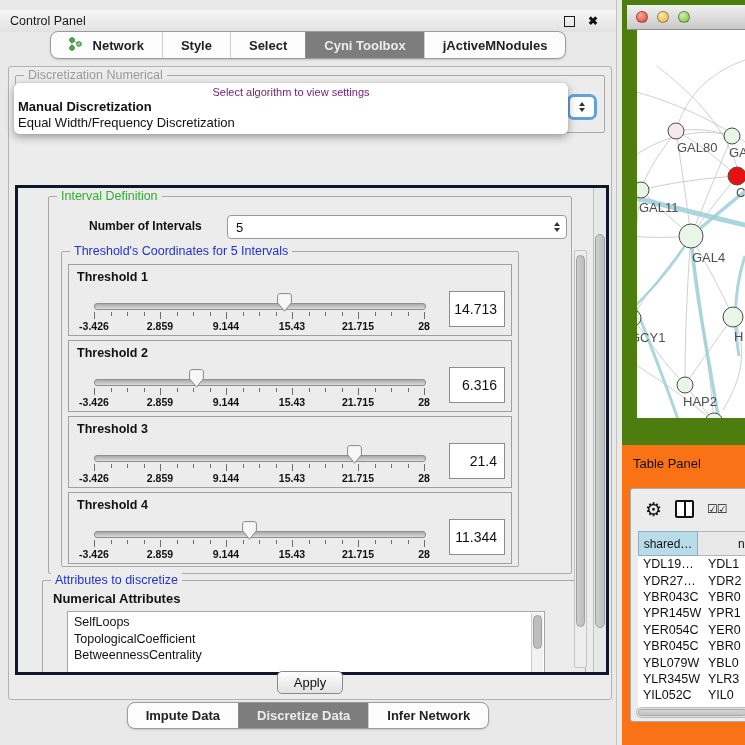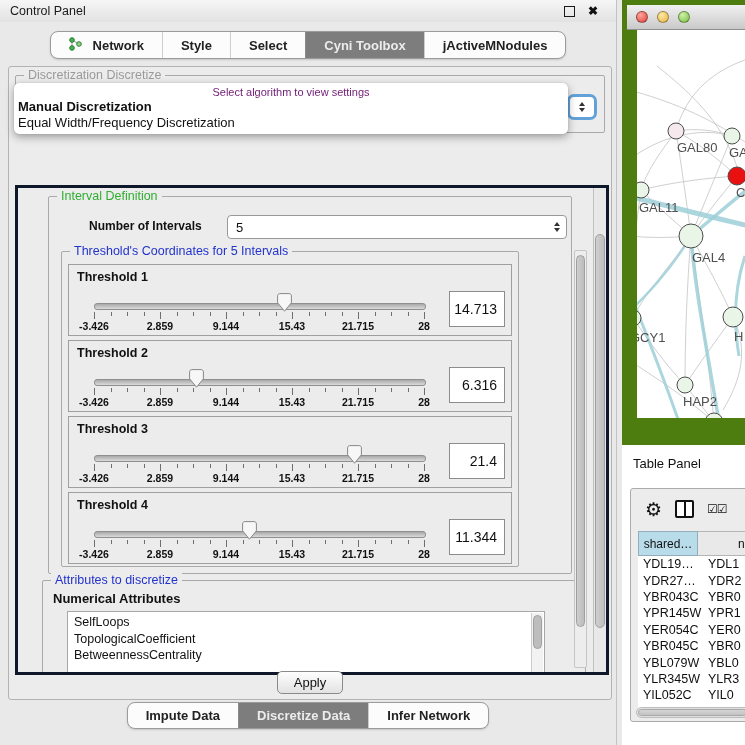--- a/index.html
+++ b/index.html
@@ -1,19 +1,19 @@
 <!DOCTYPE html>
 <html><head>
 <meta charset="utf-8">
 <style>
   html,body{margin:0;padding:0;background:#d8d8d8}
   .screen{position:relative;width:745px;height:745px;background:#e9e9e9;font-family:"Liberation Sans",sans-serif;overflow:hidden;-webkit-font-smoothing:antialiased}
   
   .cp{position:absolute;left:0;top:0;width:617px;height:745px;background:#e9e9e9;border-right:1px solid #c3c3c3;box-sizing:border-box}
-  .cp-title{position:absolute;left:0;top:0;right:0;height:22px;background:linear-gradient(#f6f6f6,#e2e2e2);display:flex;align-items:center;padding:0 10px;font-size:12.5px;color:#1a1a1a}
+  .cp-title{position:absolute;left:0;top:10px;right:0;height:22px;background:linear-gradient(#f6f6f6,#e2e2e2);display:flex;align-items:center;padding:0 10px;font-size:12.5px;color:#1a1a1a}
   .cp-title .spacer{flex:1}
   .sq{width:9px;height:9px;border:1.5px solid #1a1a1a;margin-right:13px}
   .xg{font-size:12px;font-weight:700;margin-right:8px;color:#111}
   .tabs-row{position:absolute;left:0;right:0;top:31px;display:flex;justify-content:center}
   .tabs-row.bottom{top:702px}
   .tabs{display:inline-flex;border:1px solid #9b9b9b;border-radius:8px;background:#fcfcfc;overflow:hidden;height:26px;box-shadow:0 1px 2px rgba(0,0,0,.15)}
   .tabs-row.bottom .tabs{height:25px}
   .tab{display:flex;align-items:center;gap:11px;padding:0 18px;font-size:13px;font-weight:700;color:#222}
   .tab+.tab{border-left:1px solid #cfcfcf}
   .tab.sel{background:#7d7d7d;color:#ececec;border-left-color:#8a8a8a}
@@ -69,21 +69,21 @@
   
   .netwin{position:absolute;left:622px;top:0;width:123px;height:445px;background:#4d7c0f}
   .net-title{position:absolute;left:5px;top:5px;right:0;height:25px;background:linear-gradient(#f1f1f1,#c9c9c9);border-bottom:1px solid #8f8f8f;display:flex;align-items:center;gap:9px;padding-left:9px;box-sizing:border-box}
   .light{width:12px;height:12px;border-radius:50%;border:1px solid rgba(0,0,0,.35);box-sizing:border-box}
   .light.r{background:radial-gradient(circle at 35% 30%,#ffa79e,#df4038)}
   .light.y{background:radial-gradient(circle at 35% 30%,#ffe9a8,#e8b33c)}
   .light.g{background:radial-gradient(circle at 35% 30%,#d2f0a8,#73bf40)}
   .net-canvas{position:absolute;left:15px;top:30px;width:108px;height:388px;background:#fff;overflow:hidden}
   .net-canvas text{font-family:"Liberation Sans",sans-serif}
   
-  .tp{position:absolute;left:622px;top:445px;width:123px;height:300px;background:#ffffff}
+  .tp{position:absolute;left:622px;top:445px;width:123px;height:300px;background:#f97316}
   .tp-title{position:absolute;left:11px;top:11px;font-size:13px;color:#111}
   .tp-box{position:absolute;left:8px;top:43px;width:128px;height:232px;background:#ececec;border:1px solid #ababab;border-radius:3px}
   .tp-toolbar{position:absolute;left:0;top:0;right:0;height:40px;display:flex;align-items:center;gap:13px;padding-left:14px}
   .gear{font-size:19px;color:#111;line-height:1}
   .split{width:15px;height:14px;border:2px solid #111;border-radius:2px;position:relative;background:#fff;display:inline-block}
   .split i{position:absolute;left:50%;top:0;bottom:0;width:2px;background:#111;transform:translateX(-50%)}
   .checks{font-size:12px;letter-spacing:-1px;color:#111}
   .tp-header{position:absolute;left:7px;top:42px;right:-12px;height:25px;display:flex}
   .th{font-size:12px;display:flex;align-items:center;justify-content:center;box-sizing:border-box;color:#111}
   .th.c1{width:60px;background:#b9dcea;border:1px solid #93aebb}
@@ -133,21 +133,21 @@
           </div>
         <div class="tab">
             <span>jActiveMNodules</span>
           </div>
       </div>
     </div>
 
     <div class="cp-main">
 
       <div class="grp algo">
-        <span class="grp-title gray">Discretization Discretize</span>
+        <span class="grp-title gray">Discretization Numerical</span>
       </div>
       <div class="combo-focus">
         <span class="spin">
             <i class="up"></i>
             <i class="dn"></i>
           </span>
       </div>
       <div class="popup">
         <div class="ph">Select algorithm to view settings</div>
         <div class="opt b">Manual Discretization</div>

